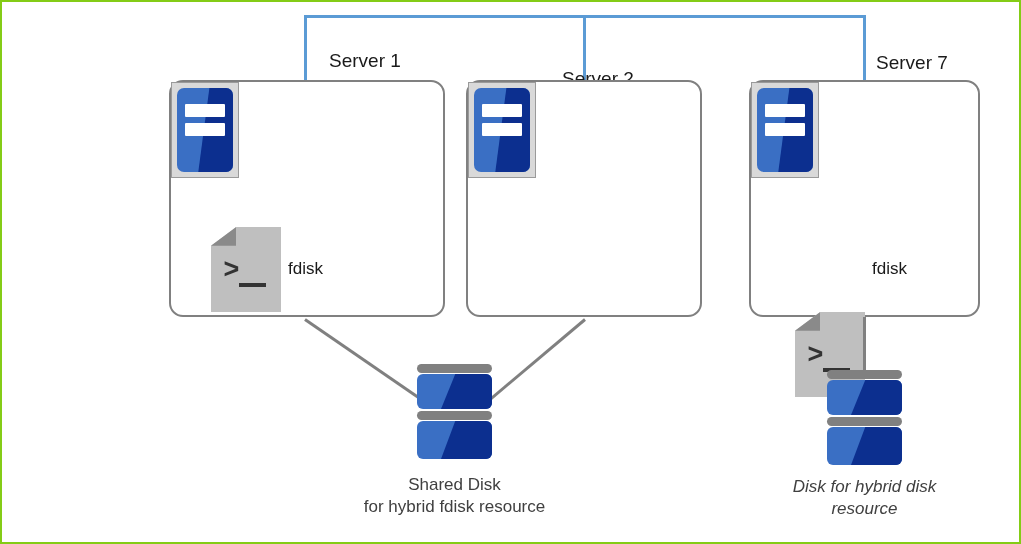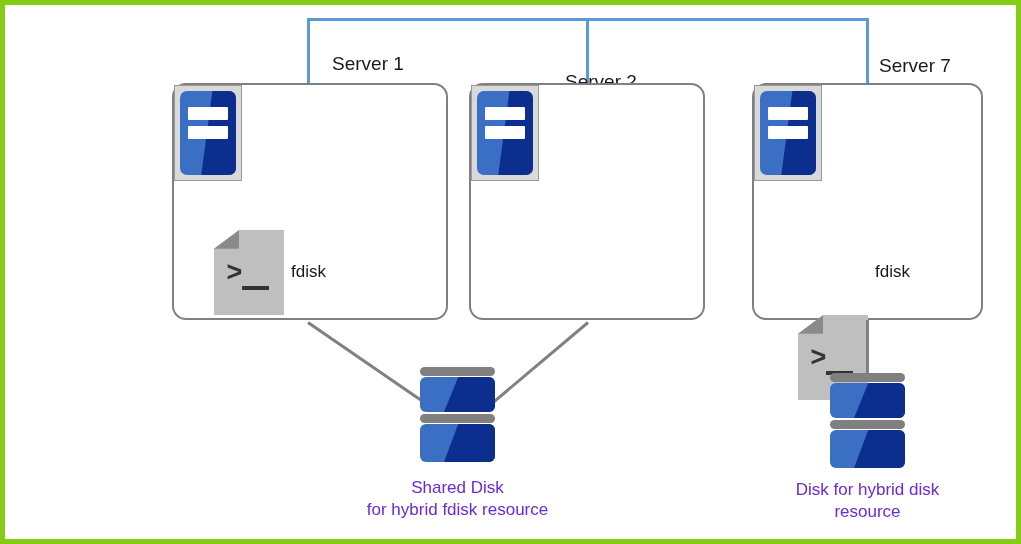--- a/index.html
+++ b/index.html
@@ -8,21 +8,21 @@
     background: #ffffff;
   }
   body {
     font-family: "Liberation Sans", sans-serif;
   }
   #canvas {
     position: relative;
     width: 1021px;
     height: 544px;
     background: #ffffff;
-    border: 5px solid #84cc16;
+    border: 2px solid #84cc16;
     box-sizing: border-box;
     overflow: hidden;
   }
   .abs { position: absolute; }
 
   
   .net-h {
     background: #5b9bd5;
     height: 3px;
   }
@@ -145,21 +145,21 @@
   .disk-plate::after {
     content: "";
     position: absolute;
     top: 0; bottom: 0; right: 0;
     width: 68%;
     background: #0c2f8f;
     clip-path: polygon(28% 0, 100% 0, 100% 100%, 0 100%);
   }
   .disk-caption {
     font-size: 17px;
-    color: #6d28d9;
+    color: #404040;
     text-align: center;
     line-height: 22px;
     white-space: pre-line;
   }
 
   
   .conn-line {
     position: absolute;
     background: #808080;
     transform-origin: 0 50%;
@@ -237,15 +237,15 @@
     <div class="disk-plate" style="top:57px; height:38px;"></div>
   </div>
   <div class="abs disk-caption" style="left:300px; top:472px; width:305px;"><span>Shared Disk</span><br><span>for hybrid fdisk resource</span></div>
 
   <div class="abs disk-stack" style="left:825px; top:368px; width:75px; height:95px;">
     <div class="disk-cap" style="top:0px;"></div>
     <div class="disk-plate" style="top:10px; height:35px;"></div>
     <div class="disk-cap" style="top:47px;"></div>
     <div class="disk-plate" style="top:57px; height:38px;"></div>
   </div>
-  <div class="abs disk-caption" style="left:735px; top:474px; width:255px;"><span>Disk for hybrid disk</span><br><span>resource</span></div>
+  <div class="abs disk-caption" style="left:735px; top:474px; width:255px;font-style:italic;"><span>Disk for hybrid disk</span><br><span>resource</span></div>
 
 </div>
 
 </body></html>

